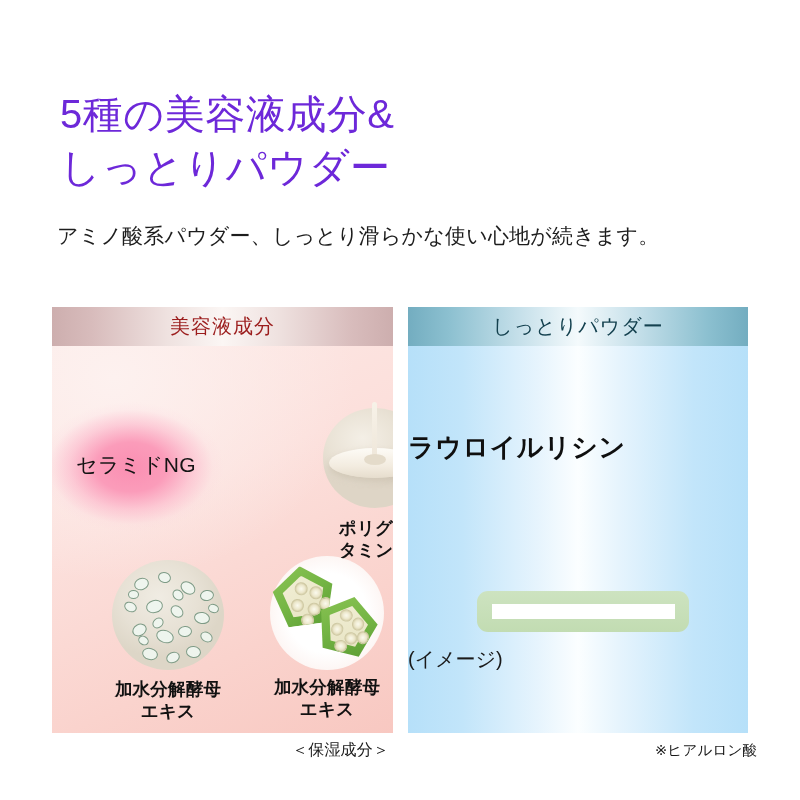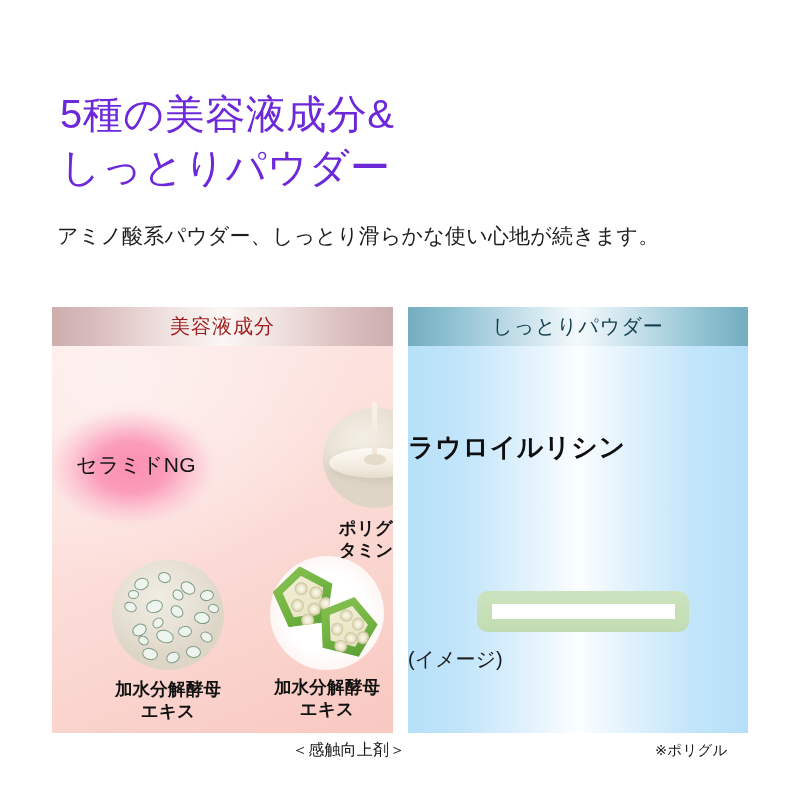--- a/index.html
+++ b/index.html
@@ -402,14 +402,14 @@
   <div class="panel-header">しっとりパウダー</div>
   <div class="panel-body">
     <div class="powder-title">ラウロイルリシン</div>
     <div class="swatch">
       <div class="swatch-inner"></div>
     </div>
     <div class="image-note">(イメージ)</div>
   </div>
 </section>
 
-<div class="footnote" id="footnote-moisture">＜感触向上剤＞</div>
-<div class="footnote" id="footnote-texture">※ポリグル</div>
+<div class="footnote" id="footnote-moisture">＜保湿成分＞</div>
+<div class="footnote" id="footnote-texture">※ヒアルロン酸</div>
 
 </body></html>

